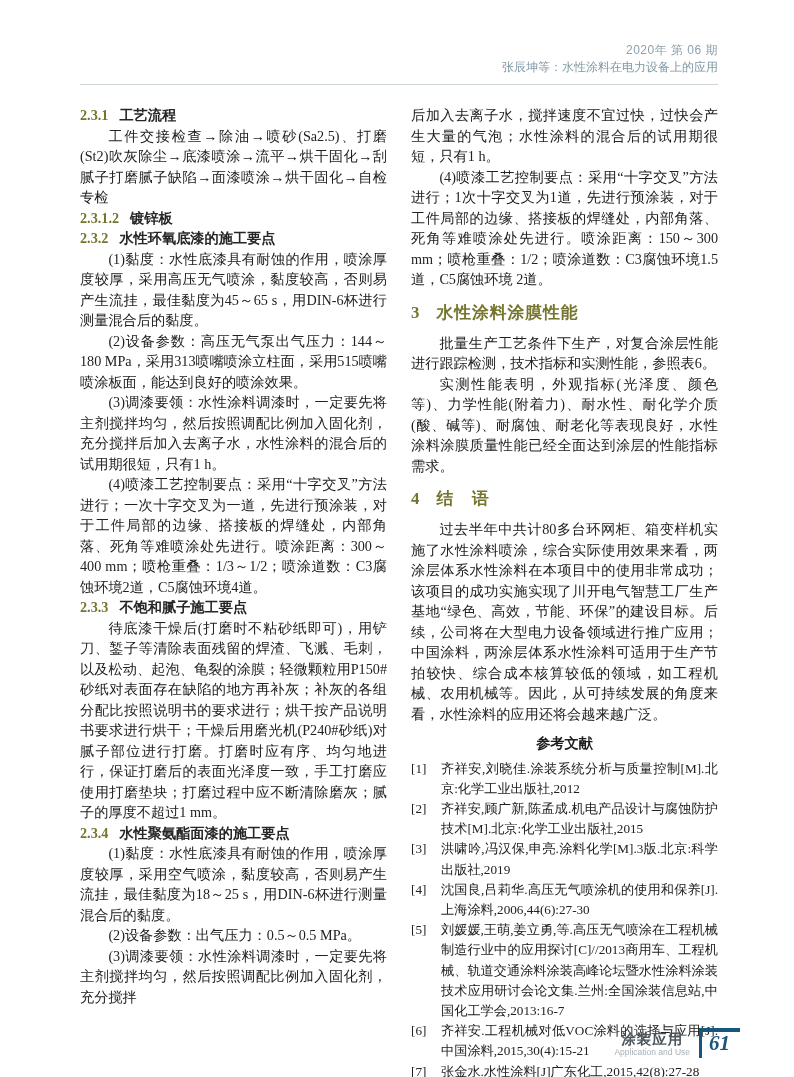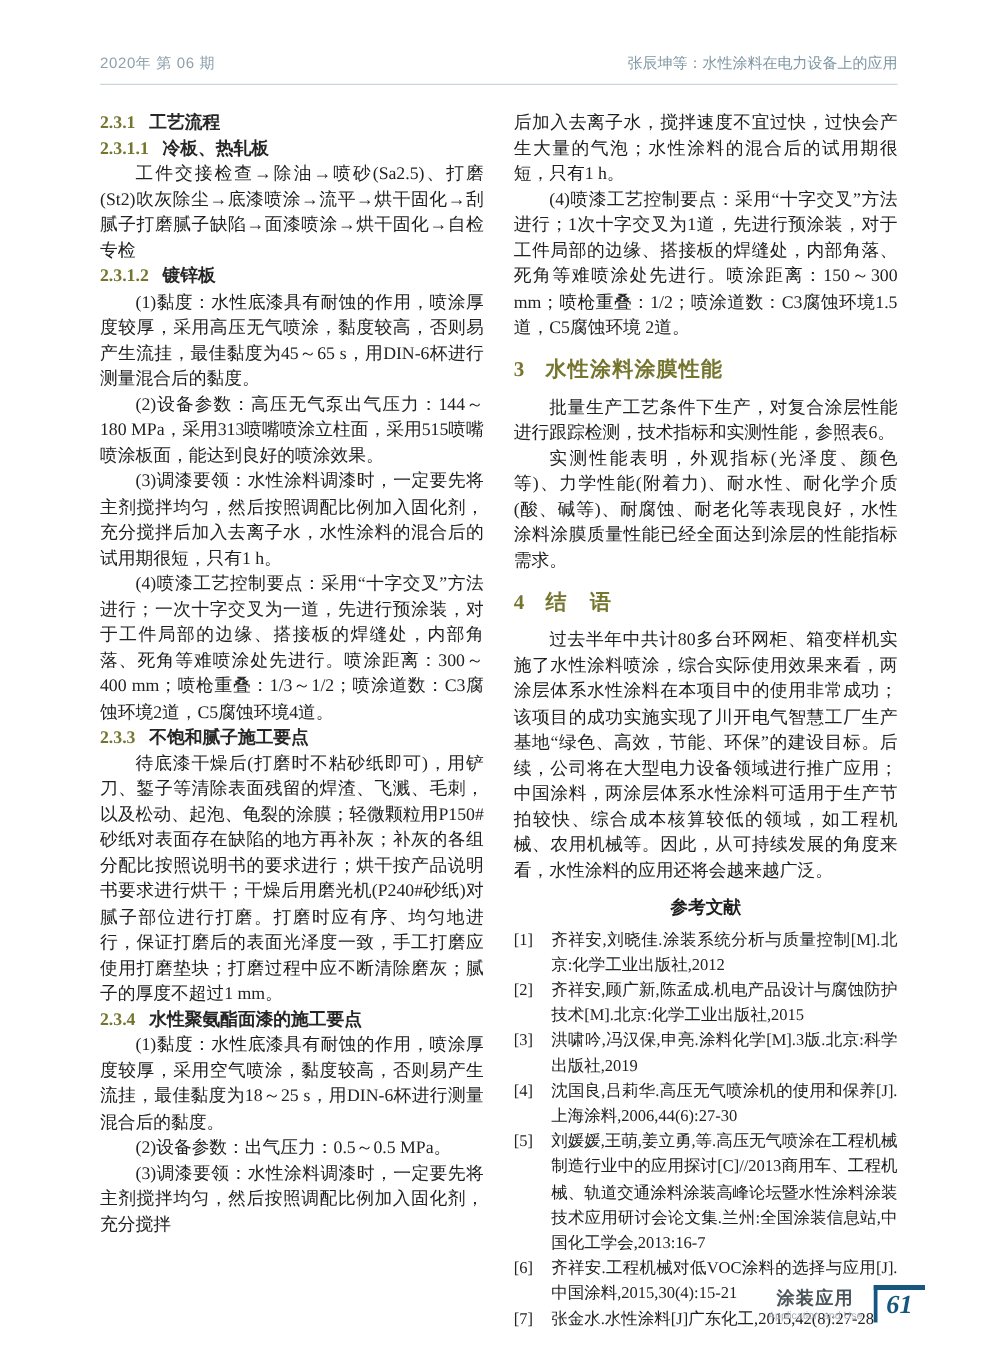--- a/index.html
+++ b/index.html
@@ -18,20 +18,21 @@
     font-family:"Liberation Serif","DejaVu Serif",serif;
     color:var(--body);
   }
   .header{
     display:flex;justify-content:space-between;align-items:flex-end;
     margin:0 76px 12px 80px;
     padding:42px 0 8px 0;
     border-bottom:1px solid var(--rule);
     font-family:"Liberation Sans","DejaVu Sans",sans-serif;
     font-size:12px;
+    flex-direction:column;
   }
   .h-left{color:var(--header-gray);letter-spacing:.5px;}
   .h-right{color:#7f97a4;}
   .content{
     display:flex;
     margin:20px 76px 0 80px;
     gap:24px;
   }
   .col{flex:1;min-width:0;}
   .para{
@@ -96,23 +97,23 @@
 
 <div class="page">
   <div class="header">
     <span class="h-left">2020年  第 06 期</span>
     <span class="h-right">张辰坤等：水性涂料在电力设备上的应用</span>
   </div>
 
   <div class="content">
     <div class="col" id="col-left">
         <div class="sec h3"><span class="sec-num">2.3.1</span><span class="sec-title">工艺流程</span></div>
-        <div class="sec h3"><span class="sec-num">2.3.1.1</span><span class="sec-title">冷板、热轧板</span></div>
         <p class="para indent">工件交接检查→除油→喷砂(Sa2.5)、打磨(St2)吹灰除尘→底漆喷涂→流平→烘干固化→刮腻子打磨腻子缺陷→面漆喷涂→烘干固化→自检专检</p>
         <div class="sec h3"><span class="sec-num">2.3.1.2</span><span class="sec-title">镀锌板</span></div>
+        <div class="sec h3"><span class="sec-num">2.3.2</span><span class="sec-title">水性环氧底漆的施工要点</span></div>
         <p class="para indent">(1)黏度：水性底漆具有耐蚀的作用，喷涂厚度较厚，采用高压无气喷涂，黏度较高，否则易产生流挂，最佳黏度为45～65 s，用DIN-6杯进行测量混合后的黏度。</p>
         <p class="para indent">(2)设备参数：高压无气泵出气压力：144～180 MPa，采用313喷嘴喷涂立柱面，采用515喷嘴喷涂板面，能达到良好的喷涂效果。</p>
         <p class="para indent">(3)调漆要领：水性涂料调漆时，一定要先将主剂搅拌均匀，然后按照调配比例加入固化剂，充分搅拌后加入去离子水，水性涂料的混合后的试用期很短，只有1 h。</p>
         <p class="para indent">(4)喷漆工艺控制要点：采用“十字交叉”方法进行；一次十字交叉为一道，先进行预涂装，对于工件局部的边缘、搭接板的焊缝处，内部角落、死角等难喷涂处先进行。喷涂距离：300～400 mm；喷枪重叠：1/3～1/2；喷涂道数：C3腐蚀环境2道，C5腐蚀环境4道。</p>
         <div class="sec h3"><span class="sec-num">2.3.3</span><span class="sec-title">不饱和腻子施工要点</span></div>
         <p class="para indent">待底漆干燥后(打磨时不粘砂纸即可)，用铲刀、錾子等清除表面残留的焊渣、飞溅、毛刺，以及松动、起泡、龟裂的涂膜；轻微颗粒用P150#砂纸对表面存在缺陷的地方再补灰；补灰的各组分配比按照说明书的要求进行；烘干按产品说明书要求进行烘干；干燥后用磨光机(P240#砂纸)对腻子部位进行打磨。打磨时应有序、均匀地进行，保证打磨后的表面光泽度一致，手工打磨应使用打磨垫块；打磨过程中应不断清除磨灰；腻子的厚度不超过1 mm。</p>
         <div class="sec h3"><span class="sec-num">2.3.4</span><span class="sec-title">水性聚氨酯面漆的施工要点</span></div>
         <p class="para indent">(1)黏度：水性底漆具有耐蚀的作用，喷涂厚度较厚，采用空气喷涂，黏度较高，否则易产生流挂，最佳黏度为18～25 s，用DIN-6杯进行测量混合后的黏度。</p>
         <p class="para indent">(2)设备参数：出气压力：0.5～0.5 MPa。</p>
         <p class="para indent">(3)调漆要领：水性涂料调漆时，一定要先将主剂搅拌均匀，然后按照调配比例加入固化剂，充分搅拌</p>

